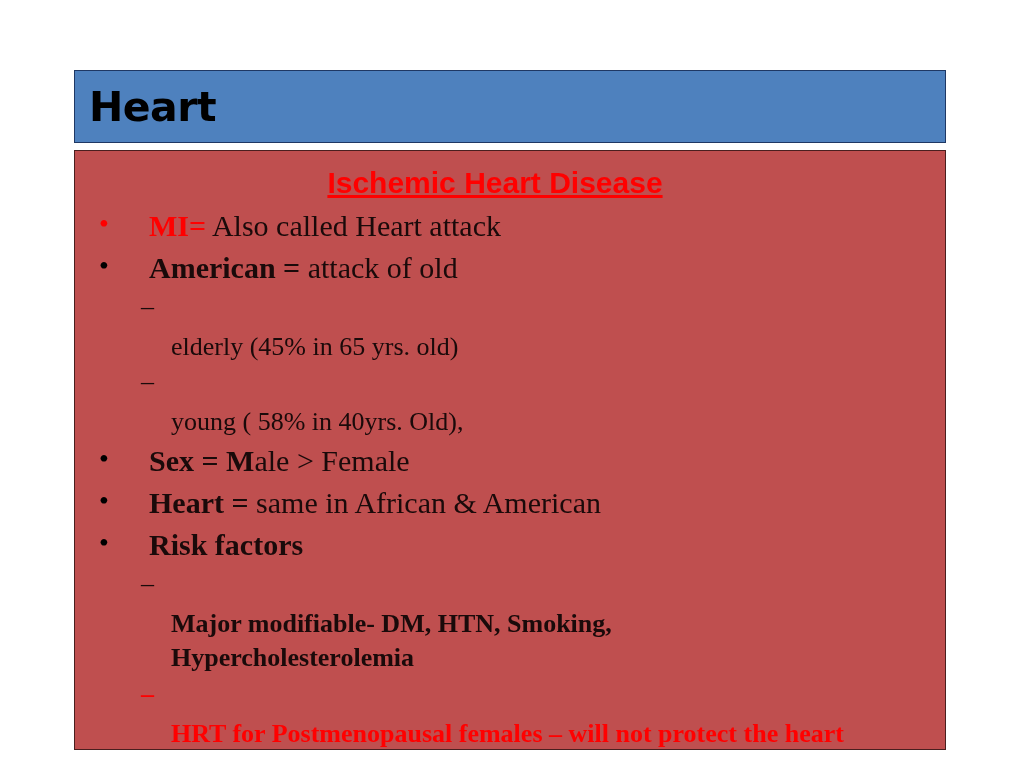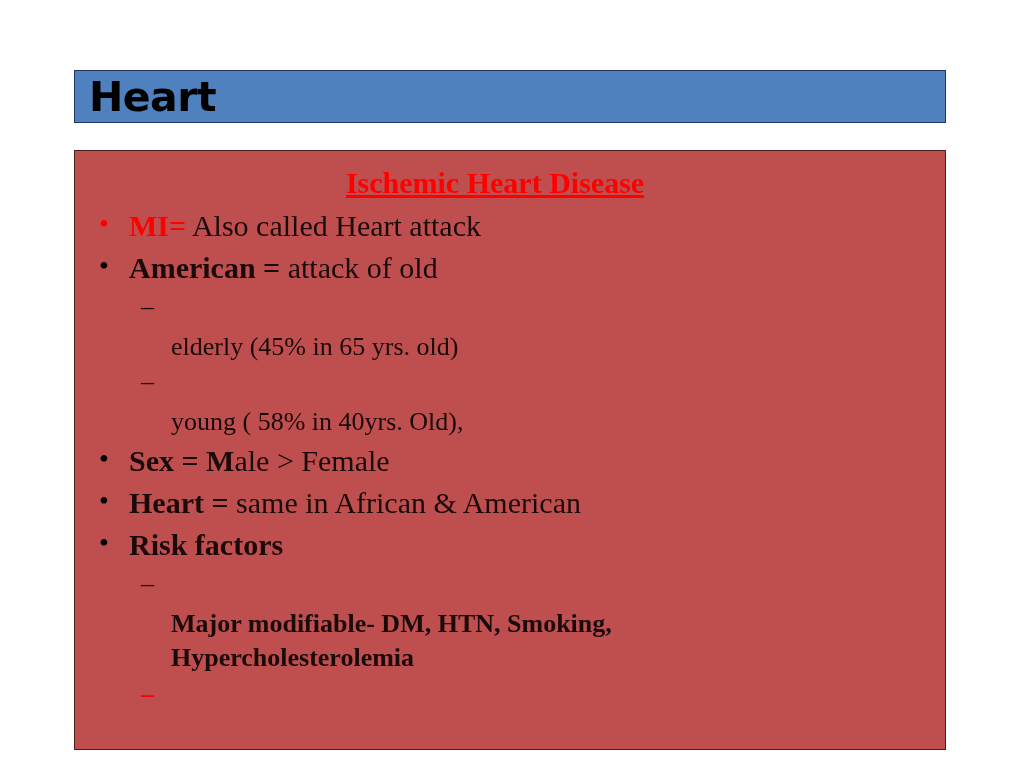--- a/index.html
+++ b/index.html
@@ -20,21 +20,21 @@
     height: 768px;
     background: #ffffff;
   }
 
   
   .title-bar {
     position: absolute;
     left: 74px;
     top: 70px;
     width: 872px;
-    height: 53px;
+    height: 73px;
     background: #4E81BE;
     border: 1px solid #1f3864;
     box-sizing: border-box;
   }
   .title-text {
     position: absolute;
     left: 14px;
     top: 50%;
     transform: translateY(-50%);
     font-family: "DejaVu Sans", sans-serif;
@@ -55,21 +55,21 @@
     background: #BF4F4F;
     border: 1px solid #4a1f1f;
     box-sizing: border-box;
     padding: 8px 10px 0 10px;
     overflow: hidden;
   }
 
   .heading {
     text-align: center;
     color: #FF0000;
-    font-family: Liberation Serif, serif;
+    font-family: Liberation Sans, sans-serif;
     font-weight: bold;
     font-size: 30px;
     text-decoration: underline;
     line-height: 1.15;
     margin: 7px 0 5px 0;
     padding-right: 30px;
   }
 
   
   .bullet {
@@ -87,20 +87,21 @@
     width: 30px;
     text-align: left;
     font-size: 28px;
     line-height: 1.3;
   }
   .bullet .marker.red { color: #FF0000; }
   .bullet .marker.black { color: #000000; }
 
   .bullet .btext {
     flex: 1 1 auto;
+    margin-left: 20px;
   }
 
   .sub {
     position: relative;
     display: flex;
     align-items: flex-start;
     padding-left: 56px;
     margin: 0 0 2px 0;
     font-size: 26px;
     line-height: 1.3;
@@ -175,16 +176,17 @@
       <span class="btext"><b class="black">Risk factors</b><span></span></span>
     </div>
 
     <div class="sub wide">
       <span class="marker">–</span>
       <span class="stext">Major modifiable- DM, HTN, Smoking, Hypercholesterolemia</span>
     </div>
 
     <div class="sub hrt">
       <span class="marker">–</span>
+      <span class="stext"><span>HRT for Postmenopausal females </span><span>–</span><span> will not protect the heart</span></span>
     </div>
 
   </div>
 </div>
 
 </body></html>

